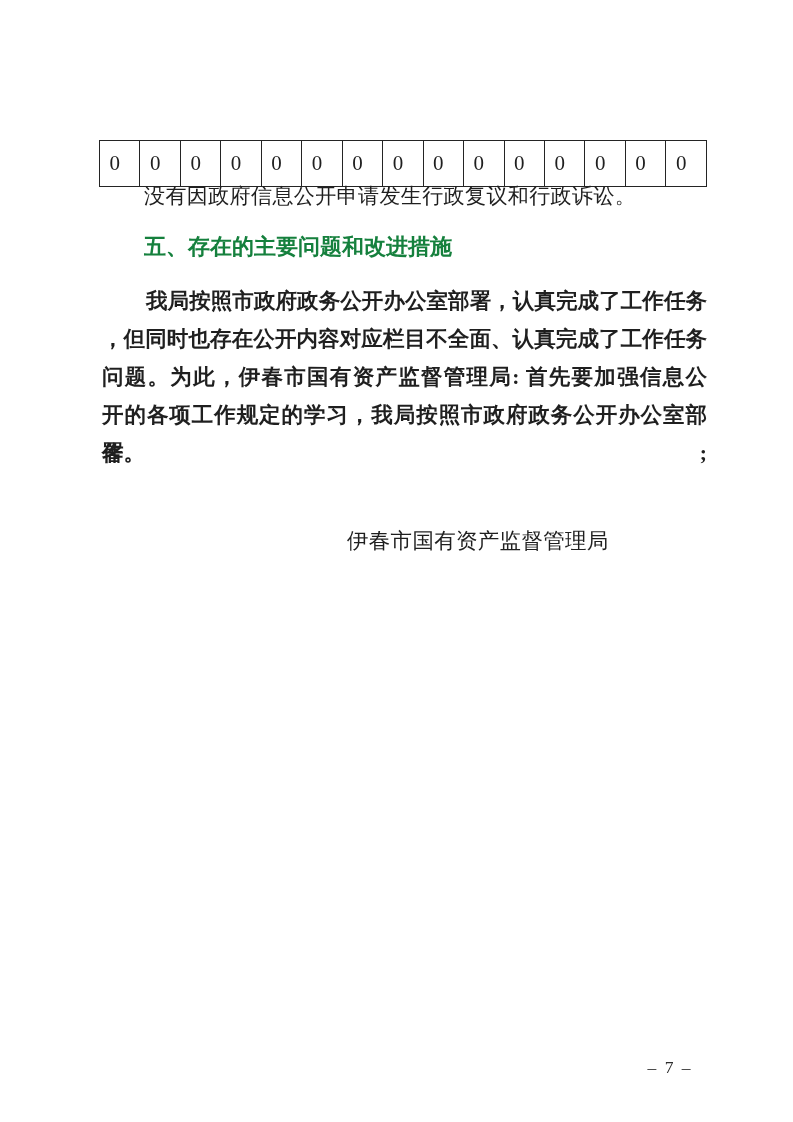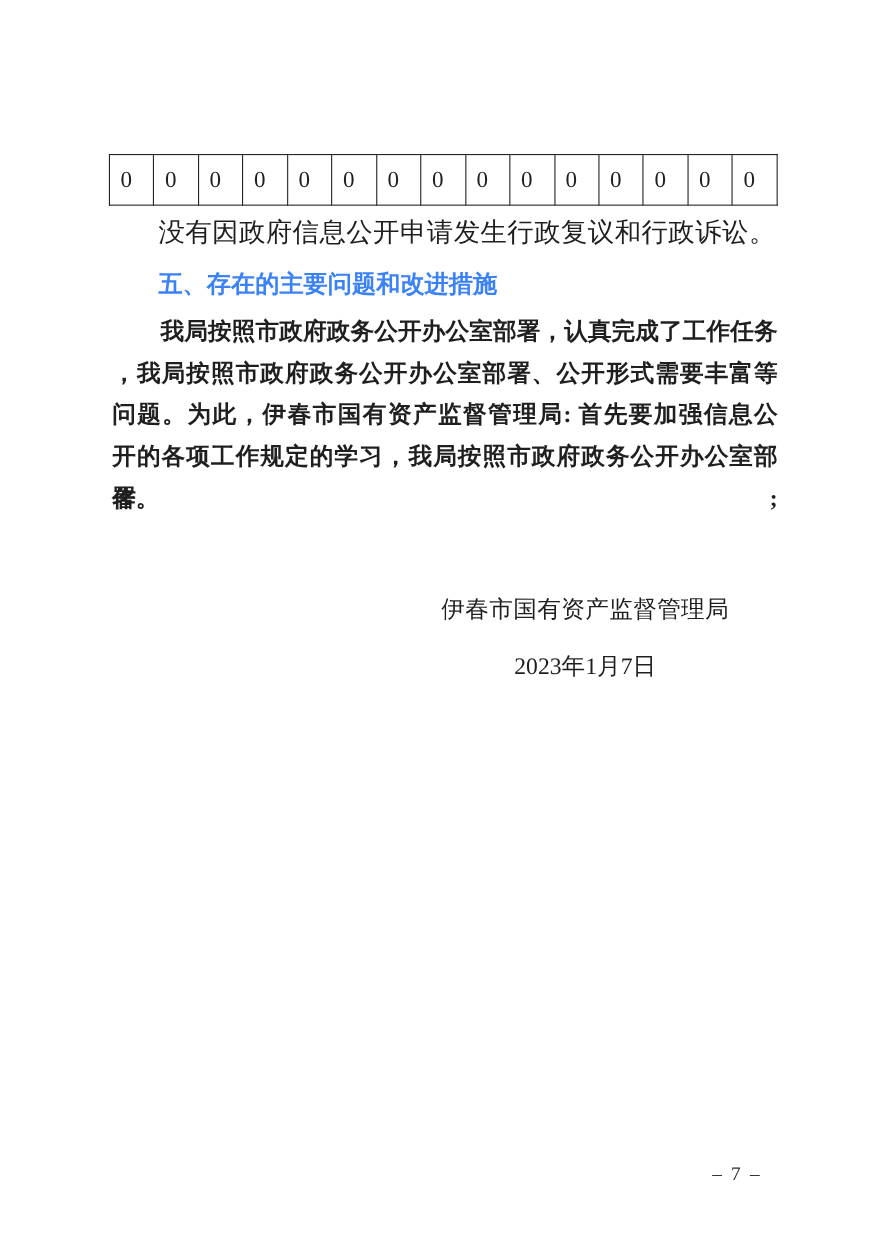--- a/index.html
+++ b/index.html
@@ -34,41 +34,41 @@
     vertical-align: middle;
     font-size: 21px;
     padding: 0 10px 0 0;
     color: #1f1f1f;
   }
 
   
   .note {
     position: absolute;
     left: 100px;
-    top: 197px;
+    top: 181px;
     width: 606px;
-    font-size: 24px;
+    font-size: 21px;
     line-height: 30px;
     padding-left: 44px;
     letter-spacing: 0.4px;
   }
 
   
   .heading {
     position: absolute;
     left: 100px;
-    top: 243px;
+    top: 232px;
     width: 606px;
     margin: 0;
     font-family: "Liberation Sans", "DejaVu Sans", sans-serif;
     font-weight: 700;
     font-size: 22px;
     line-height: 30px;
     padding-left: 44px;
-    color: #3b82f6;
+    color: #15803d;
   }
 
   
   .paragraph {
     position: absolute;
     left: 102px;
     top: 282px;
     width: 605px;
     font-size: 21.5px;
     font-weight: bold;
@@ -81,25 +81,23 @@
     text-align: justify;
     text-align-last: justify;
   }
   .para-line.indent {
     text-indent: 44px;
   }
 
   
   .signature-block {
     position: absolute;
-    left: 357px;
+    left: 347px;
     top: 526px;
     width: 350px;
-    text-align: center;
-    margin-top: 13px;
   }
   .sig-org {
     font-size: 21.5px;
     line-height: 30px;
     letter-spacing: 0.3px;
   }
   .sig-date {
     margin-top: 22px;
     font-size: 21.5px;
     line-height: 30px;
@@ -143,26 +141,25 @@
         </tr>
     </tbody>
   </table>
 
   <div class="note">没有因政府信息公开申请发生行政复议和行政诉讼。</div>
 
   <h2 class="heading">五、存在的主要问题和改进措施</h2>
 
   <div class="paragraph">
       <div class="para-line justify indent">我局按照市政府政务公开办公室部署，认真完成了工作任务</div>
-      <div class="para-line justify">，我局按照市政府政务公开办公室部署、公开形式需要丰富等</div>
+      <div class="para-line justify">，但同时也存在公开内容对应栏目不全面、认真完成了工作任务</div>
       <div class="para-line justify">问题。为此，伊春市国有资产监督管理局: 首先要加强信息公</div>
       <div class="para-line justify">开的各项工作规定的学习，我局按照市政府政务公开办公室部署;</div>
       <div class="para-line">作。</div>
     </div>
 
   <div class="signature-block">
     <div class="sig-org">伊春市国有资产监督管理局</div>
-    <div class="sig-date">2023年1月7日</div>
   </div>
 
   <div class="page-number">– 7 –</div>
 
 </div>
 
 </body></html>

